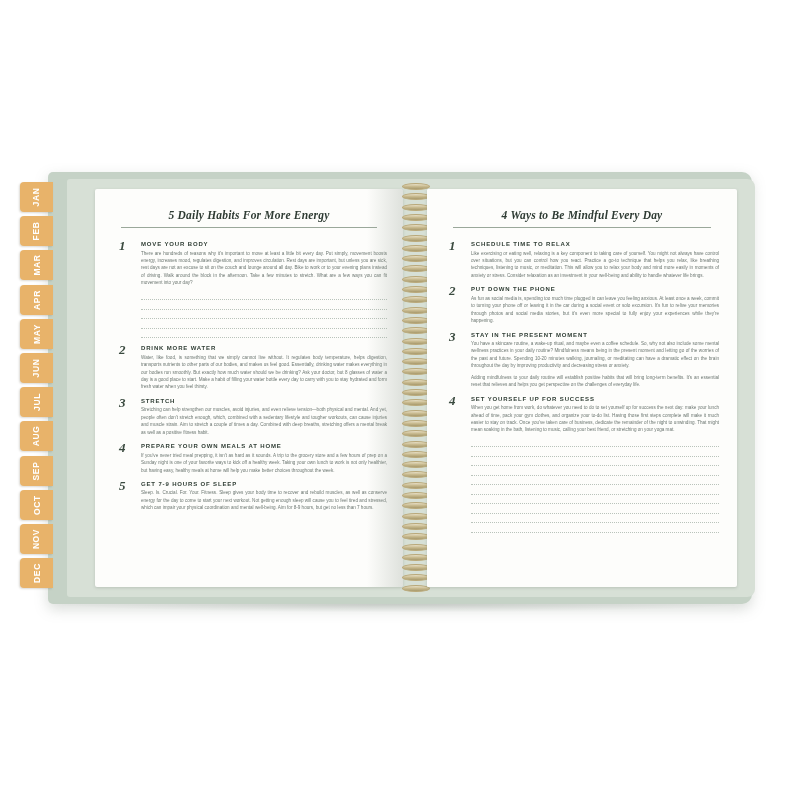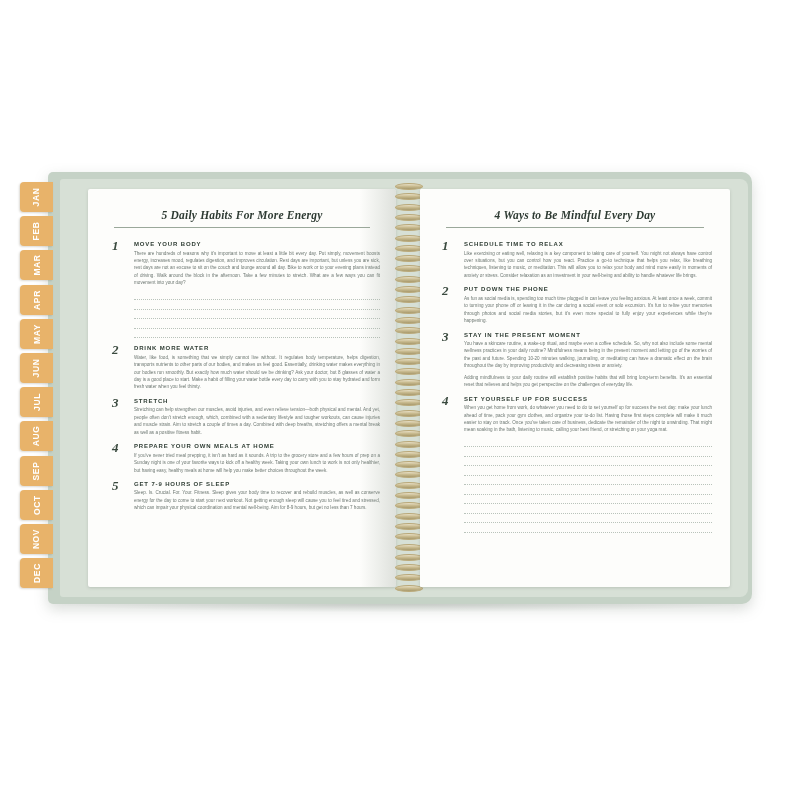--- a/index.html
+++ b/index.html
@@ -24,21 +24,21 @@
     left: 48px;
     top: 172px;
     width: 704px;
     height: 432px;
     background: #c5d2c6;
     border-radius: 5px 10px 10px 5px;
     box-shadow: 0 5px 14px rgba(120,130,120,0.28);
   }
   .planner-inner {
     position: absolute;
-    left: 12px;
+    left: 19px;
     top: 7px;
     width: 688px;
     height: 418px;
     background: #d7e0d6;
     border-radius: 3px 8px 8px 3px;
   }
 
   
   .page {
     position: absolute;

